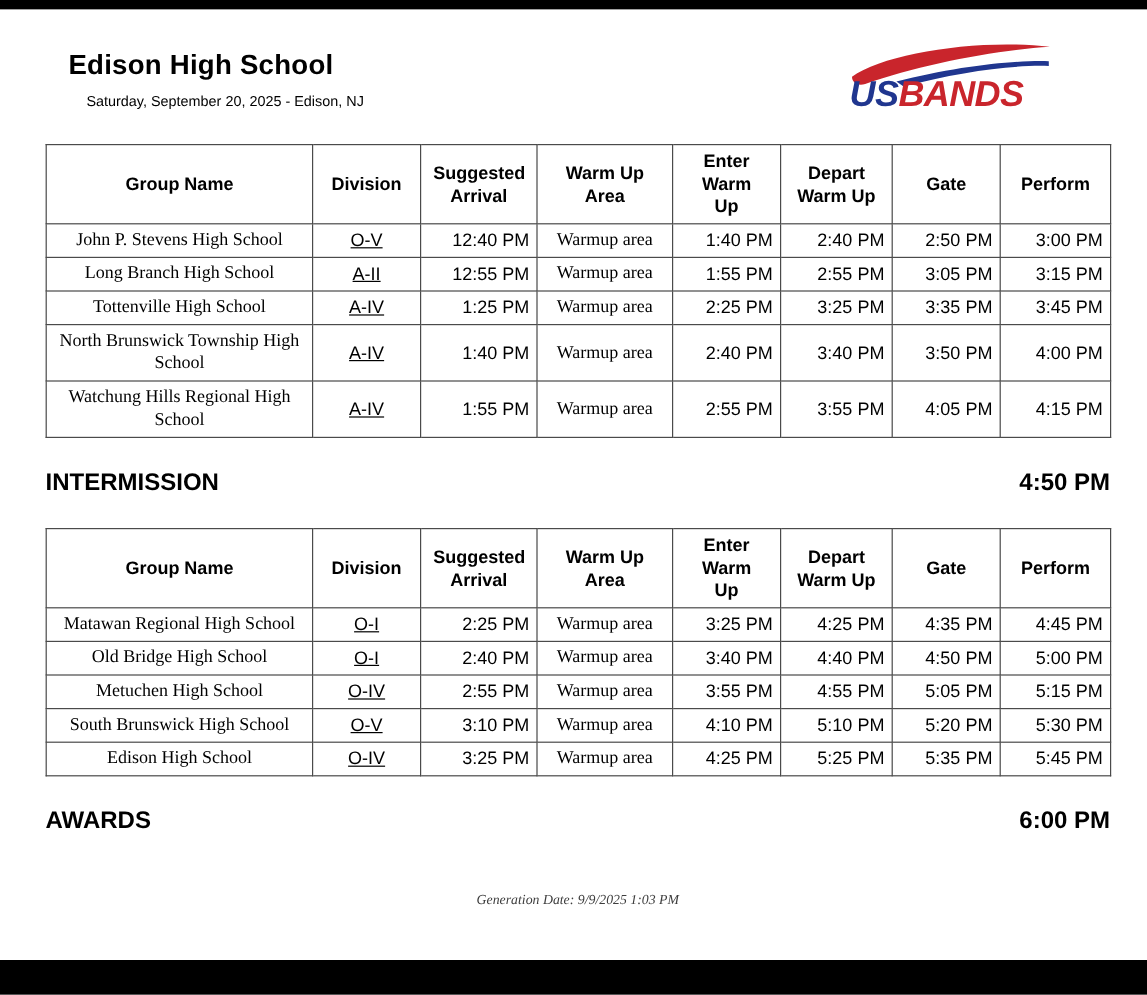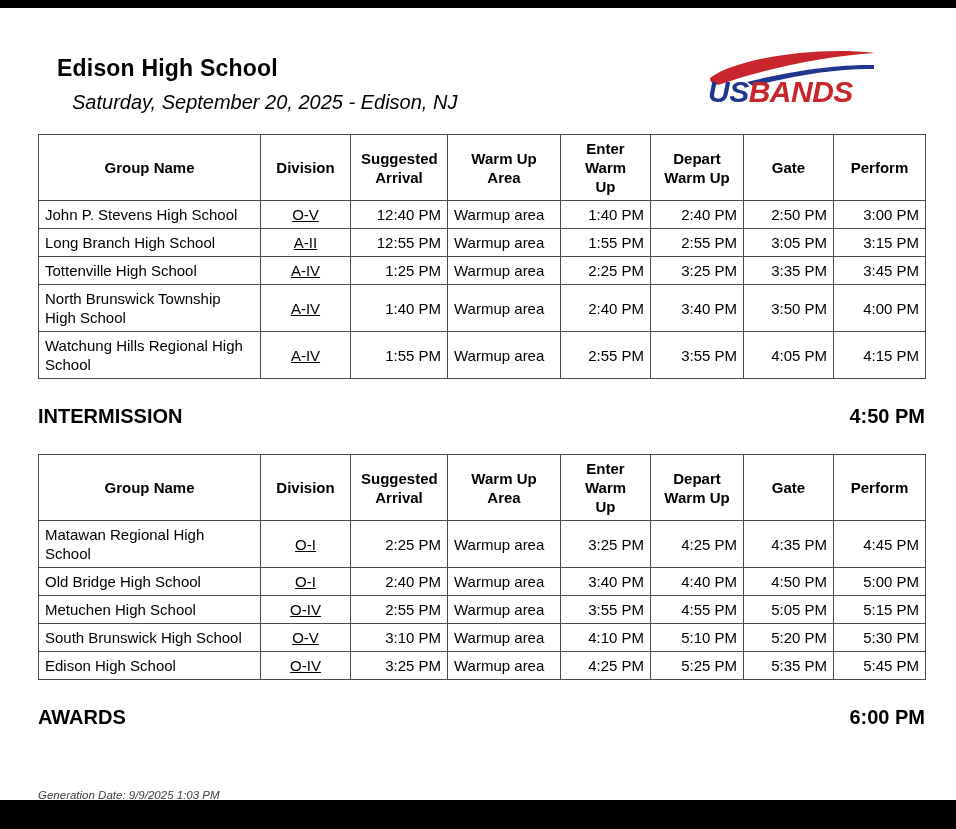--- a/index.html
+++ b/index.html
@@ -15,37 +15,36 @@
     margin: 0 auto;
   }
   .bar { position: absolute; left: 0; width: 100%; background: #000; }
   .bar-top { top: 0; height: 8px; }
   .bar-bottom { bottom: 0; height: 29px; }
 
   .page {
     position: absolute;
     top: 8px; bottom: 29px; left: 0; right: 0;
     background: #fff;
-    padding: 14px 31px 0 38px;
+    padding: 0 31px 0 38px;
     overflow: hidden;
   }
 
   
   .doc-header { position: relative; padding-top: 33px; height: 112px; }
   .doc-title {
     font-size: 23px;
     font-weight: bold;
     padding-left: 19px;
     letter-spacing: 0.2px;
   }
   .doc-subtitle {
     margin-top: 9px;
     padding-left: 34px;
-    font-size: 20px;
-    font-style: italic;
+    font-size: 12px;
   }
   .logo {
     position: absolute;
     top: 26px;
     right: 48px;
     width: 170px;
     height: 58px;
   }
   .logo-text {
     font-family: "Liberation Sans", "DejaVu Sans", sans-serif;
@@ -75,41 +74,42 @@
     text-align: center;
     padding: 4px 6px;
     height: 46px;
   }
   
   table.schedule th:nth-child(3) { padding: 4px 10px; }
   table.schedule th:nth-child(4) { padding: 4px 16px; }
   table.schedule th:nth-child(5) { padding: 4px 12px; text-align: center; }
   table.schedule th:nth-child(6) { padding: 4px 12px; }
   table.schedule td { padding: 4px 6px; height: 28px; }
-  td.al-left   { text-align: left; }
+  td.al-left   { text-align: center; font-family: Liberation Serif, serif; }
   td.al-center { text-align: center; text-decoration: underline; }
   td.al-right  { text-align: right; padding-right: 8px; }
 
   
   .section-row {
     width: 887px;
     display: flex;
     justify-content: space-between;
     align-items: baseline;
     font-weight: bold;
     font-size: 20px;
     margin: 26px 0;
   }
 
   .gen-date {
-    margin-top: 60px;
-    text-align: left;
+    margin-top: 48px;
+    text-align: center;
     font-size: 11.5px;
     font-style: italic;
     color: #3d3d3d;
+    font-family: Liberation Serif, serif;
   }
 </style>
 </head>
 <body>
 
 <div class="screen">
   <div class="bar bar-top"></div>
   <div class="bar bar-bottom"></div>
 
   <div class="page">

